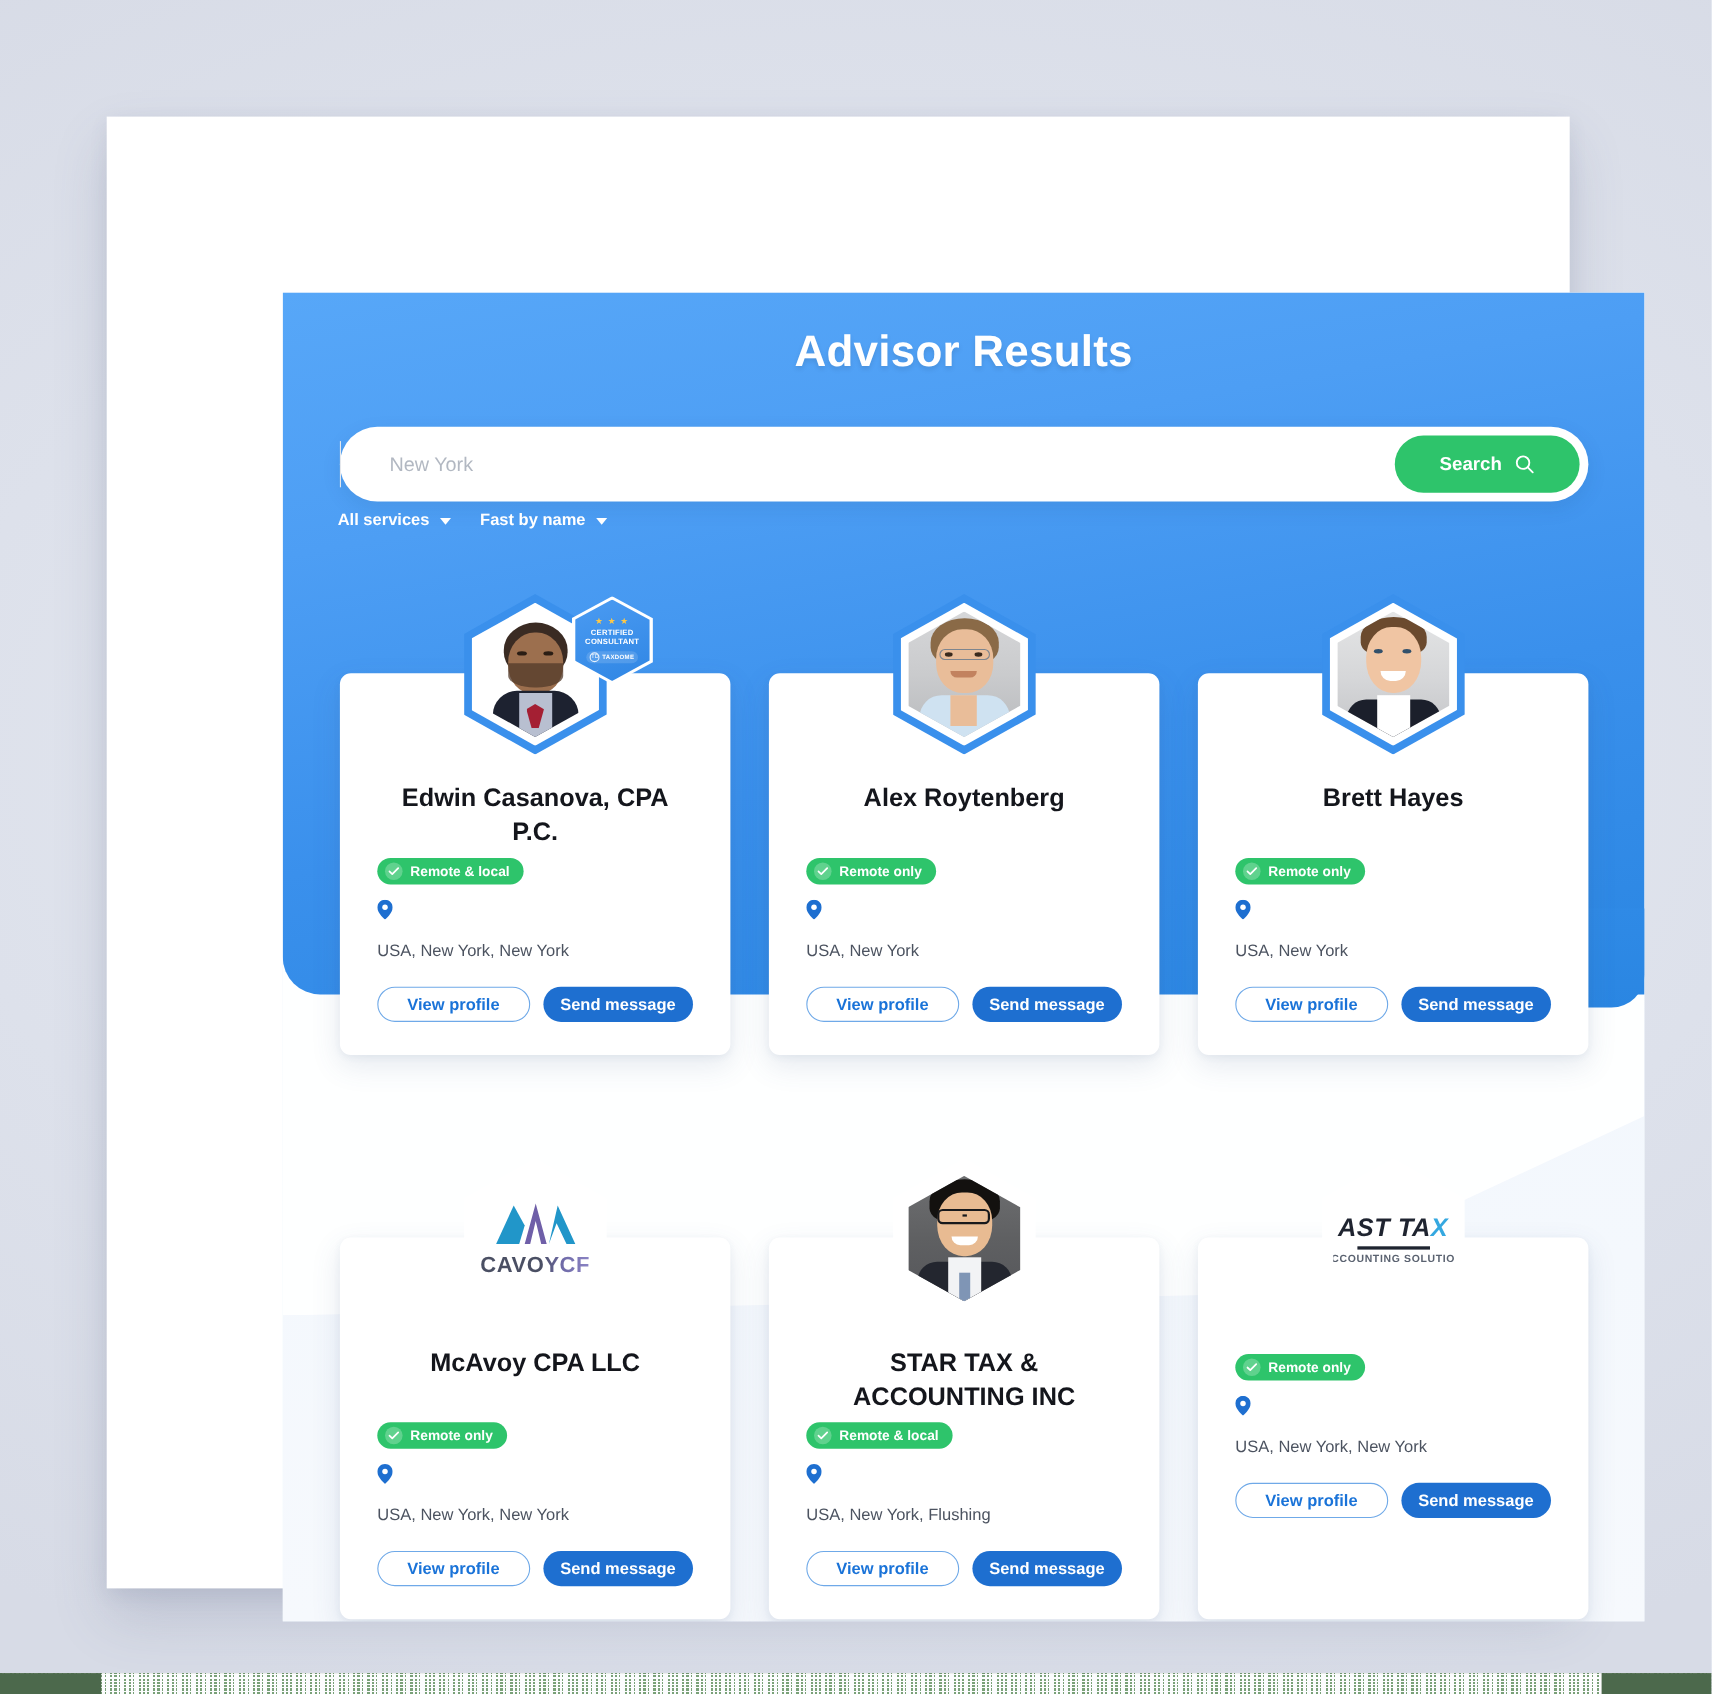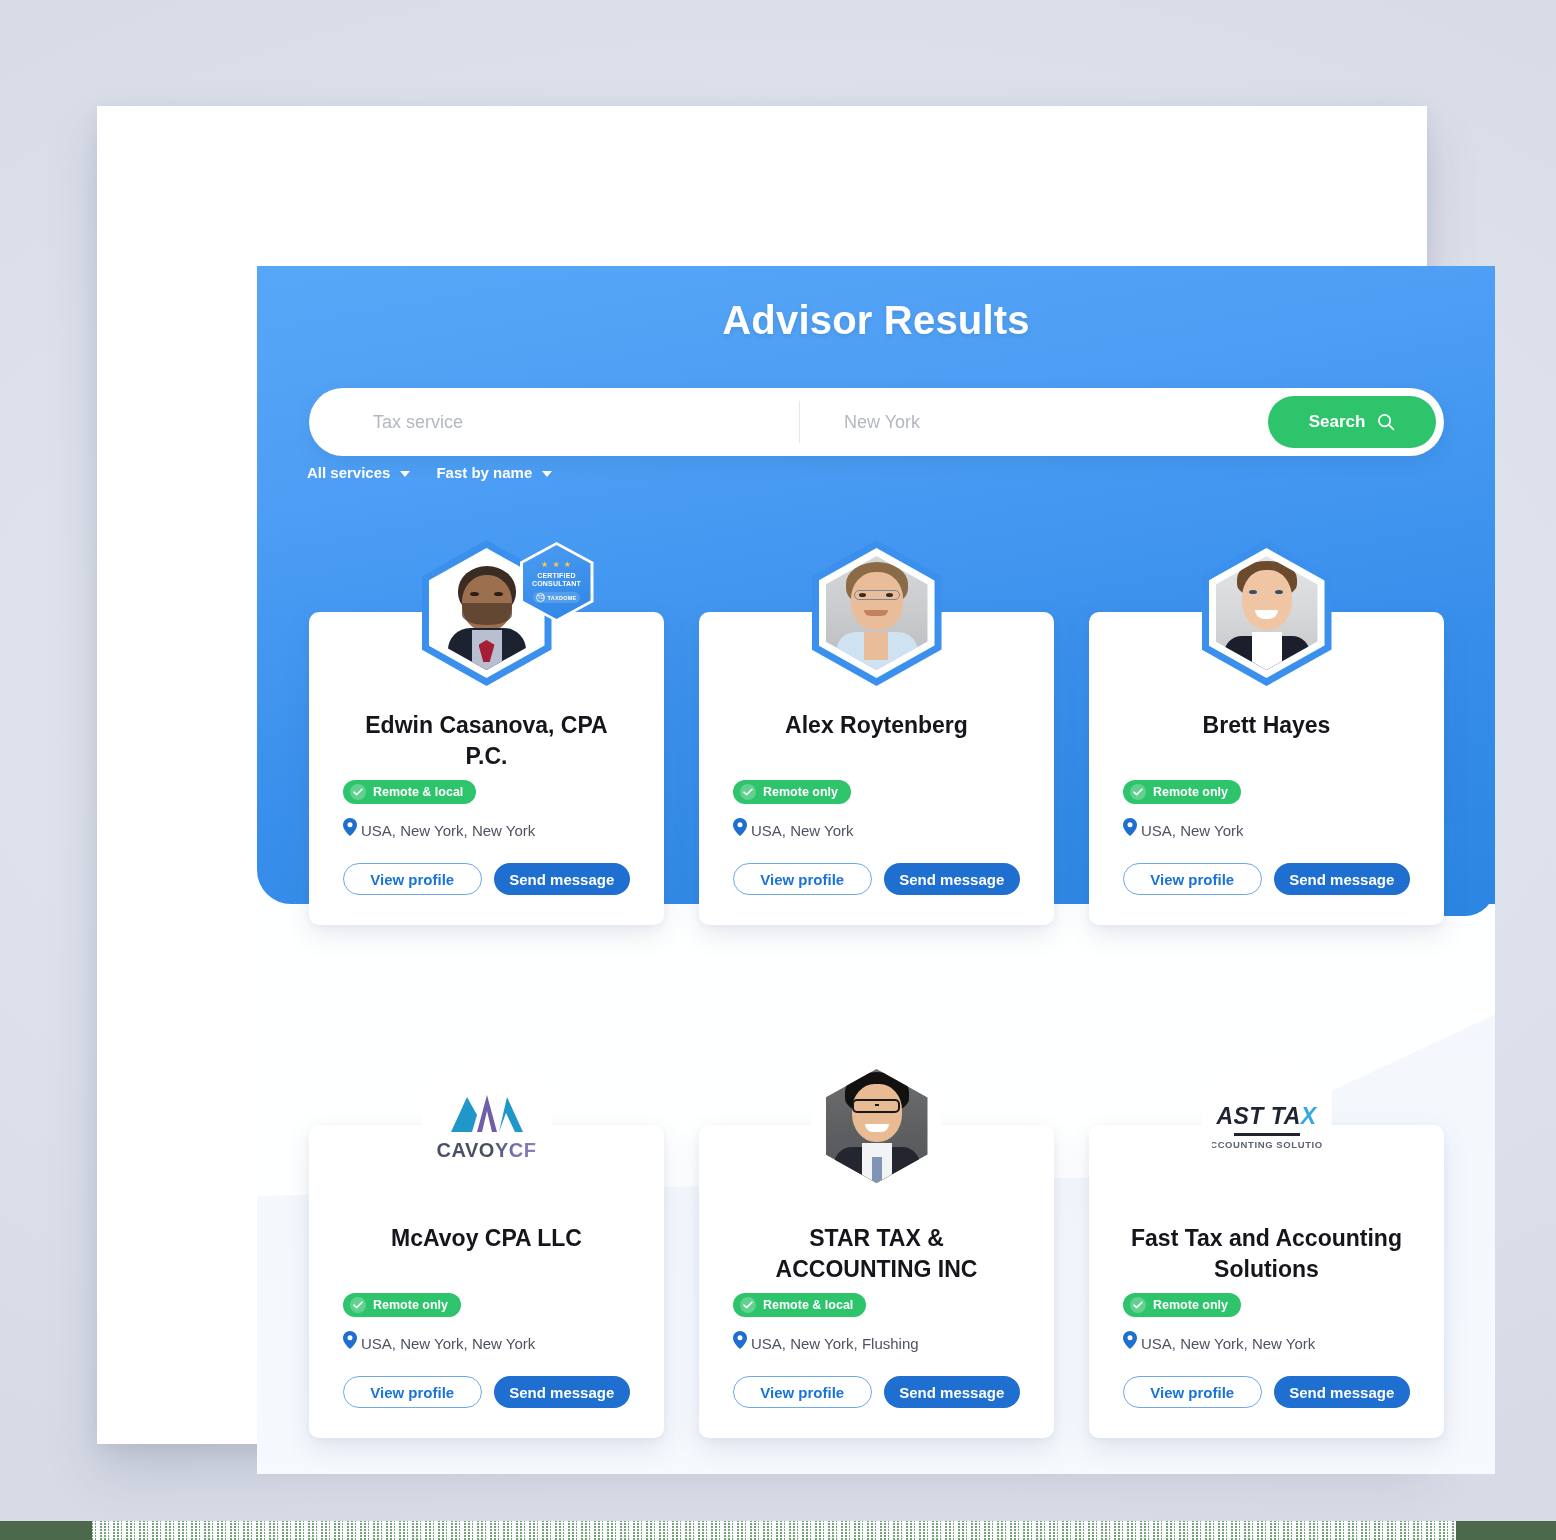--- a/index.html
+++ b/index.html
@@ -243,24 +243,25 @@
     margin-top: 8px;
   }
   .badge .chk {
     width: 16px; height: 16px; border-radius: 50%;
     background: rgba(255,255,255,.24);
     display:flex; align-items:center; justify-content:center;
   }
   .badge .chk svg { display:block; }
 
   .loc {
-    display: flex; align-items: flex-end; gap: 4px;
+    display: flex; align-items: flex-start; gap: 16px;
     margin-top: 14px;
     font-size: 15px;
     color: #4c5360;
+    flex-direction: column;
   }
   .pin { flex: 0 0 auto; }
 
   .actions { display: flex; gap: 12px; margin-top: 24px; }
   .btn {
     height: 32px;
     border-radius: 24px;
     font-family: "Liberation Sans", sans-serif;
     font-size: 15px;
     font-weight: bold;
@@ -291,21 +292,20 @@
     <div class="panel-lower-bg"></div>
     <div class="panel-diag"></div>
 
     <div class="hero"></div>
     <div class="hero-col-2"></div>
     <div class="hero-ext"></div>
 
     <h1 class="hero-title">Advisor Results</h1>
 
     <div class="searchbar">
-      <input class="search-field" placeholder="Tax service" style="">
       <div class="search-divider"></div>
       <input class="search-field-2" placeholder="New York" style="">
       <button class="search-btn">
         <span>Search</span>
         <span>
           <svg width="18" height="18" viewBox="0 0 18 18" fill="none">
             <circle cx="7.6" cy="7.6" r="5.7" stroke="#fff" stroke-width="1.7"></circle>
             <line x1="11.9" y1="11.9" x2="16.4" y2="16.4" stroke="#fff" stroke-width="1.7" stroke-linecap="round"></line>
           </svg>
         </span>
@@ -547,21 +547,20 @@
             <div class="hex ring-light"></div>
             <div class="hex white"></div>
             <div class="logo-box">
               <span class="fasttax-line1">
                 <span>AST TA</span><span class="hl">X</span>
               </span>
               <span class="fasttax-rule"></span>
               <span class="fasttax-line2">CCOUNTING SOLUTIO</span>
             </div>
           </div>
-          <div class="card-name">Fast Tax and Accounting Solutions</div>
           <div class="badge">
             <span class="chk">
               <svg width="10" height="8" viewBox="0 0 10 8">
                   <path d="M1 4.2 3.6 6.6 9 1.2" stroke="#fff" stroke-width="1.6" fill="none" stroke-linecap="round" stroke-linejoin="round"></path>
                 </svg>
             </span>
             <span>Remote only</span>
           </div>
           <div class="loc">
             <span class="pin">

